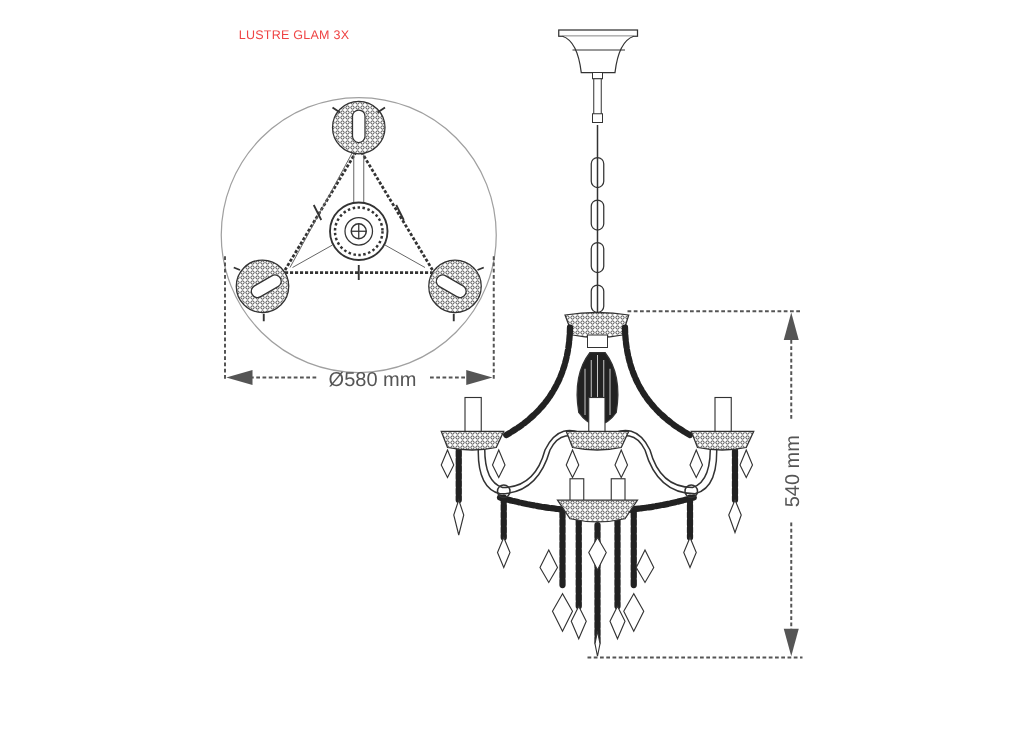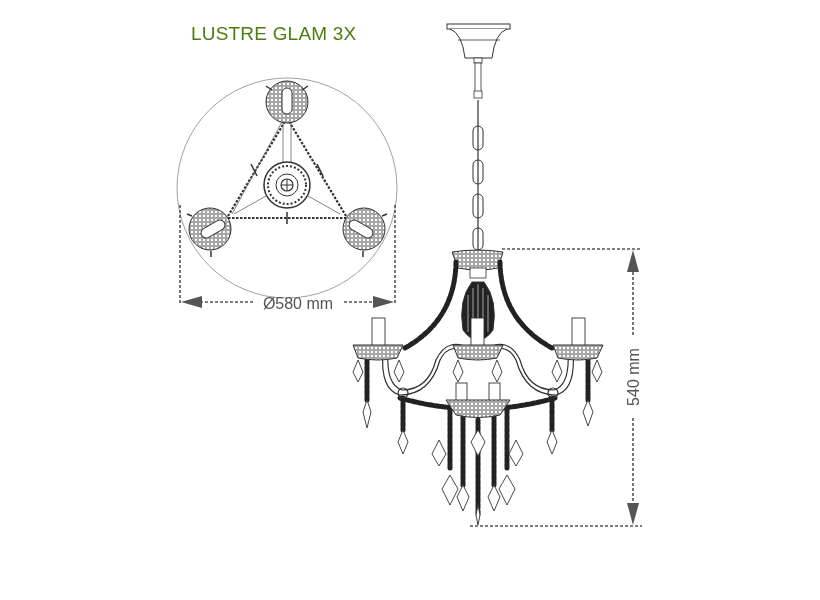--- a/index.html
+++ b/index.html
@@ -1,17 +1,17 @@
 <!DOCTYPE html>
 <html><head>
 <meta charset="utf-8">
 <style>
   html, body { margin:0; padding:0; background:#ffffff; }
   body { width:820px; height:600px; position:relative; overflow:hidden; font-family:"Liberation Sans", sans-serif; }
-  .title { position:absolute; left:191px; top:23px; font-size:19px; color:#4d7c0f; letter-spacing:0.2px; }
+  .title { position:absolute; left:191px; top:23px; font-size:10px; color:#ef4444; letter-spacing:0.2px; }
   svg { position:absolute; left:0; top:0; }
   .dimtext { font-family:"Liberation Sans", sans-serif; fill:#555555; }
 </style>
 </head>
 <body>
 
 <div class="title">LUSTRE GLAM 3X</div>
 
 <svg width="820" height="600" viewBox="0 0 820 600" xmlns="http://www.w3.org/2000/svg">
   <defs>

